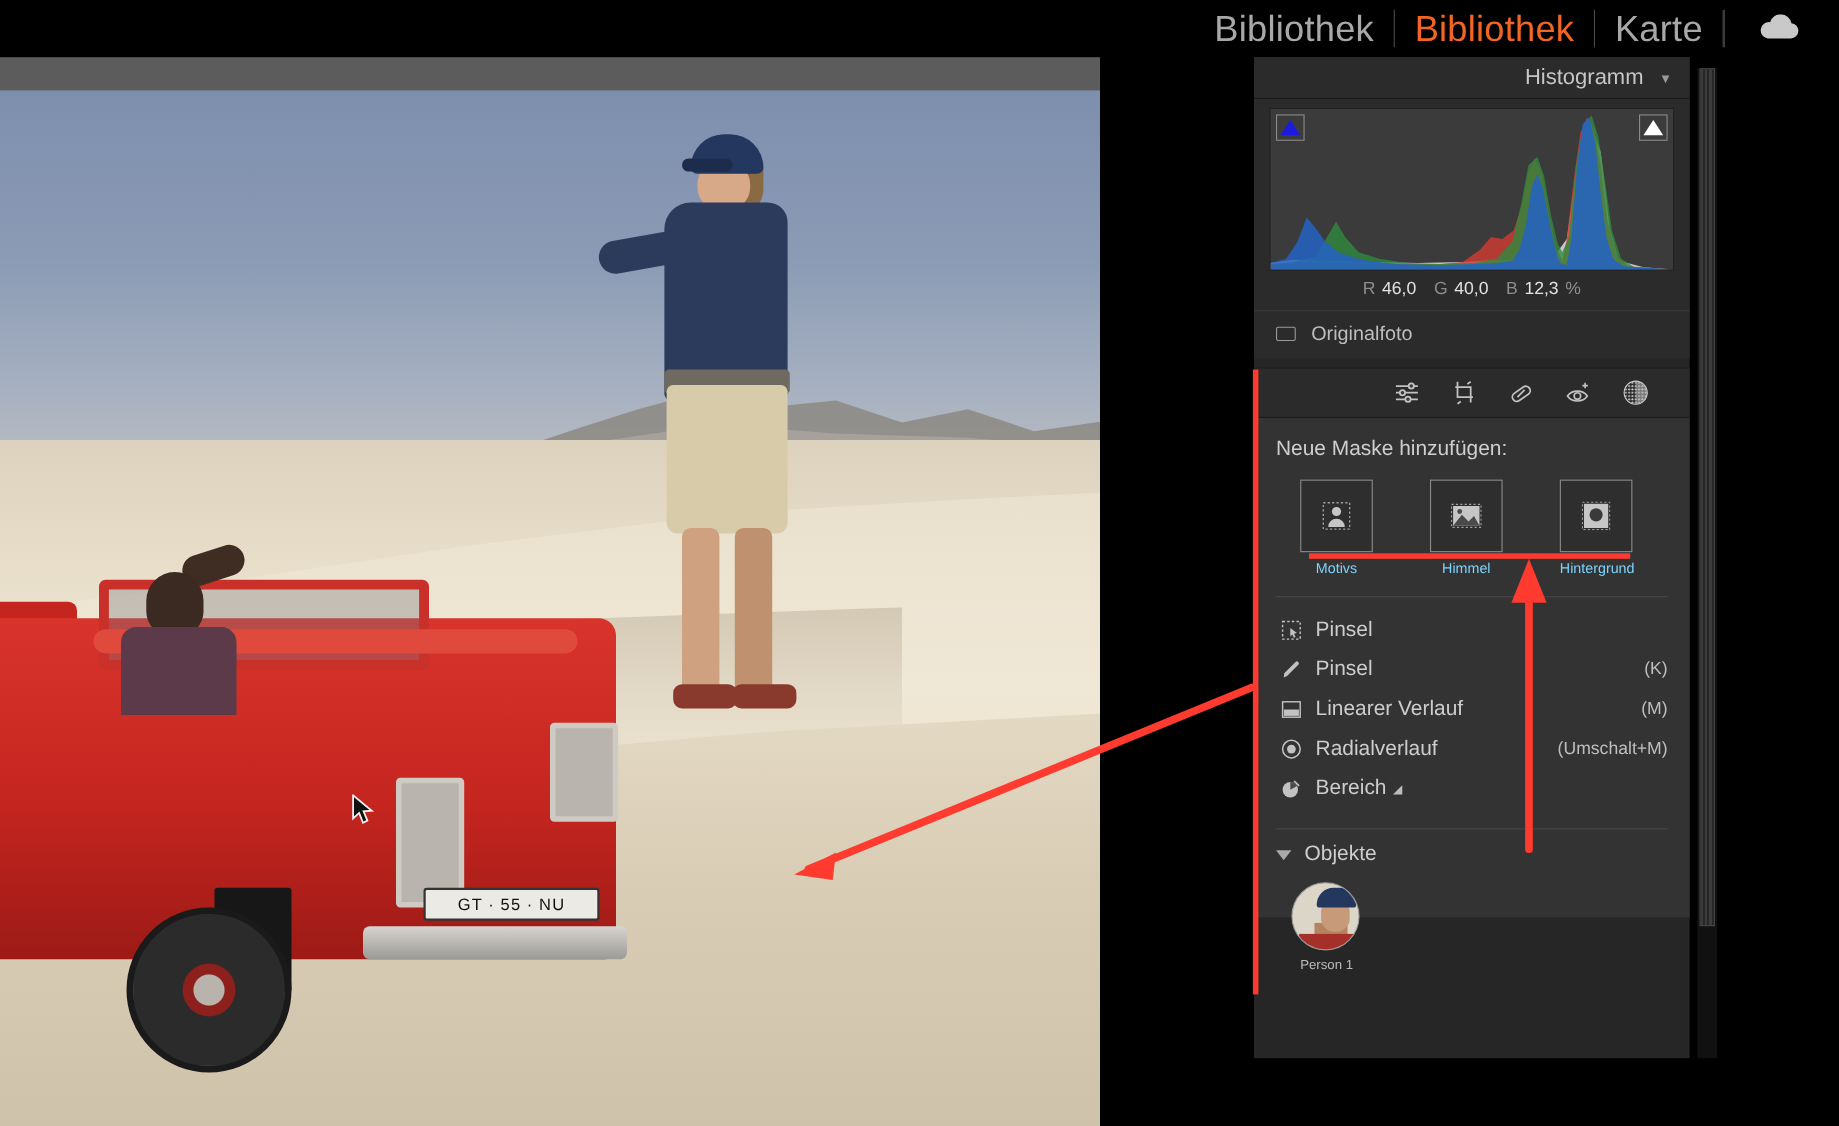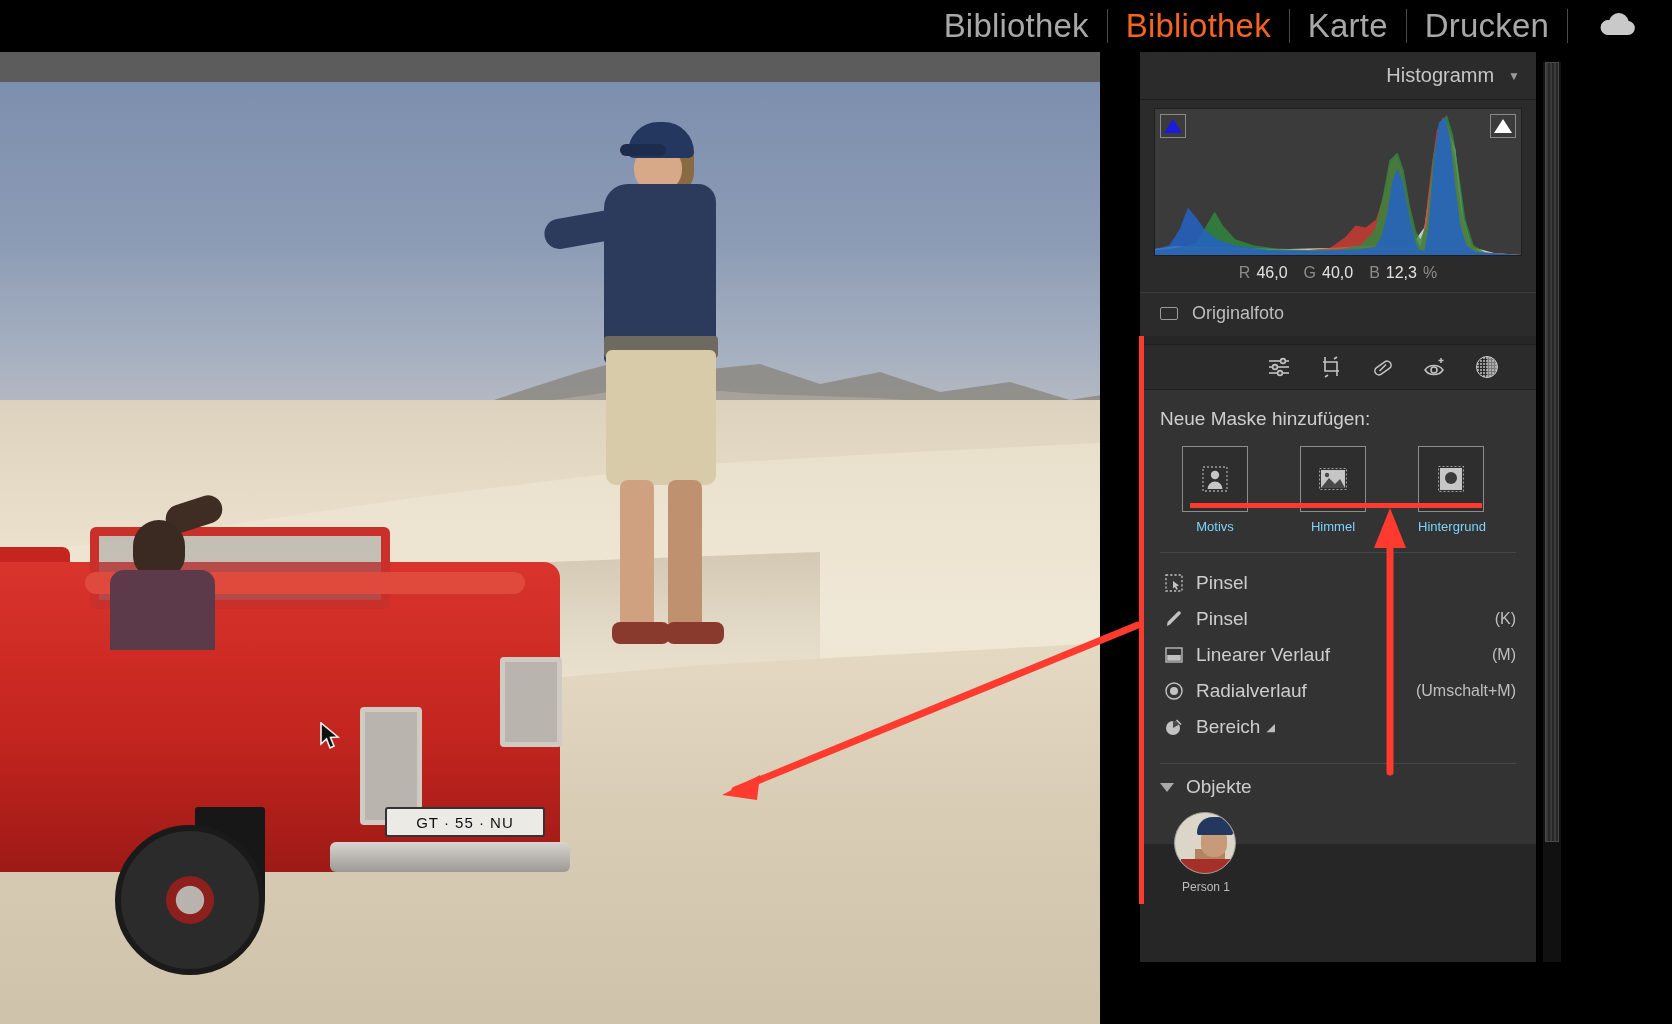--- a/index.html
+++ b/index.html
@@ -21,21 +21,21 @@
   .module {
     font-size: 33px; color:#a8a8a8; letter-spacing:0.2px;
     padding: 0 18px; line-height: 46px; white-space:nowrap;
   }
   .module.active { color:#f26522; }
   .mod-sep { width:1px; height:34px; background:#4a4a4a; }
   .cloud-icon { width:46px; height:52px; display:flex; align-items:center; justify-content:center; margin-left:26px; }
 
   
   .stage {
-    position:absolute; left:0; top:52px; width:1100px; height:972px;
+    position:absolute; left:0; top:52px; width:1000px; height:972px;
     background:#5c5c5c; overflow:hidden;
   }
   .photo-wrap { position:absolute; left:0; top:30px; width:1121px; height:942px; overflow:hidden; }
 
   
   .sky {
     position:absolute; left:0; top:0; width:100%; height:340px;
     background: linear-gradient(180deg,#7d8fae 0%, #8b9bb5 45%, #a6b0c0 80%, #b9bdc2 100%);
   }
   .mountains { position:absolute; left:0; top:260px; width:100%; height:110px; }
@@ -122,21 +122,21 @@
   .pb-shoe { position:absolute; top:500px; width:58px; height:22px; background:#8a3a2c; border-radius:8px; }
 
   .cursor { position:absolute; left:320px; top:640px; width:22px; height:30px; }
 
   
   .rightpanel {
     position:absolute; left:1140px; top:52px; width:396px; height:910px;
     background:#262626;
   }
   .panel-head {
-    height:48px; display:flex; align-items:center; justify-content:flex-end;
+    height:38px; display:flex; align-items:center; justify-content:flex-end;
     padding-right:16px; background:#2b2b2b; border-bottom:1px solid #1c1c1c;
   }
   .panel-head .title { font-size:20px; color:#c6c6c6; }
   .panel-head .caret { margin-left:14px; color:#9a9a9a; font-size:12px; }
 
   .histo-box { padding:8px 14px 0 14px; background:#2b2b2b; }
   .histo {
     position:relative; height:148px; background:#3b3b3b; border:1px solid #1f1f1f;
     overflow:hidden;
   }
@@ -231,21 +231,20 @@
 <div id="app">
 
   <div class="topbar">
     <div class="modules">
       <span class="module">Bibliothek</span>
       <span class="mod-sep"></span>
       <span class="module active">Bibliothek</span>
       <span class="mod-sep"></span>
       <span class="module">Karte</span>
       <span class="mod-sep"></span>
-      <span class="module">Drucken</span>
       <span class="mod-sep"></span>
     </div>
     <div class="cloud-icon">
       <svg width="40" height="26" viewBox="0 0 40 26">
           <path d="M10 22h21a7 7 0 0 0 .6-13.96A10 10 0 0 0 12.2 7.2 7.4 7.4 0 0 0 10 22z" fill="#c9c9c9"></path>
         </svg>
     </div>
   </div>
 
   <div class="stage">

